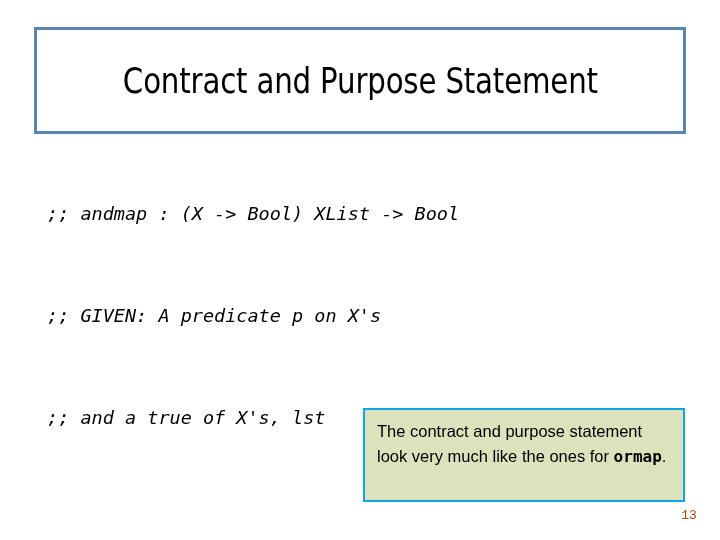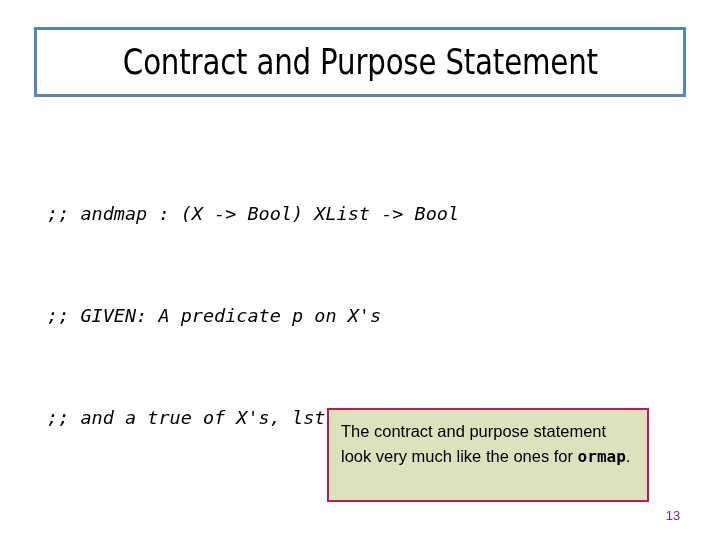--- a/index.html
+++ b/index.html
@@ -15,21 +15,21 @@
     font-family: "Liberation Sans", sans-serif;
     -webkit-font-smoothing: antialiased;
   }
 
   
   #title-box {
     position: absolute;
     left: 34px;
     top: 27px;
     width: 652px;
-    height: 70px;
+    height: 107px;
     box-sizing: border-box;
     border: 3px solid #5B83B0;
     background: #FFFFFF;
     display: flex;
     align-items: center;
     justify-content: center;
   }
   #title-text {
     font-family: "Liberation Sans Narrow", "DejaVu Sans Condensed", "Liberation Sans", sans-serif;
     font-size: 35px;
@@ -56,51 +56,51 @@
   #code-block .code-line {
     white-space: pre;
     display: block;
     height: 34px;
     font-style: italic;
   }
 
   
   #callout-box {
     position: absolute;
-    left: 327px;
+    left: 363px;
     top: 408px;
     width: 322px;
     height: 94px;
     box-sizing: border-box;
-    border: 2px solid #be185d;
+    border: 2px solid #0ea5e9;
     background: #DCE2BC;
     padding: 9px 12px 0 12px;
   }
   #callout-text {
     font-family: "Liberation Sans", sans-serif;
     font-size: 16.5px;
     line-height: 25px;
     color: #000000;
   }
   #callout-text .mono-bold {
     font-family: "DejaVu Sans Mono", "Liberation Mono", monospace;
     font-weight: bold;
     font-size: 16px;
   }
 
   
   #page-number {
     position: absolute;
-    left: 655px;
+    left: 671px;
     top: 508px;
     width: 36px;
     text-align: center;
-    font-family: Liberation Sans, sans-serif;
+    font-family: Liberation Mono, monospace;
     font-size: 13px;
-    color: #6d28d9;
+    color: #c2410c;
   }
 </style>
 </head>
 <body>
 
 <div id="title-box">
   <div id="title-text">Contract and Purpose Statement</div>
 </div>
 
 <div id="code-block">

